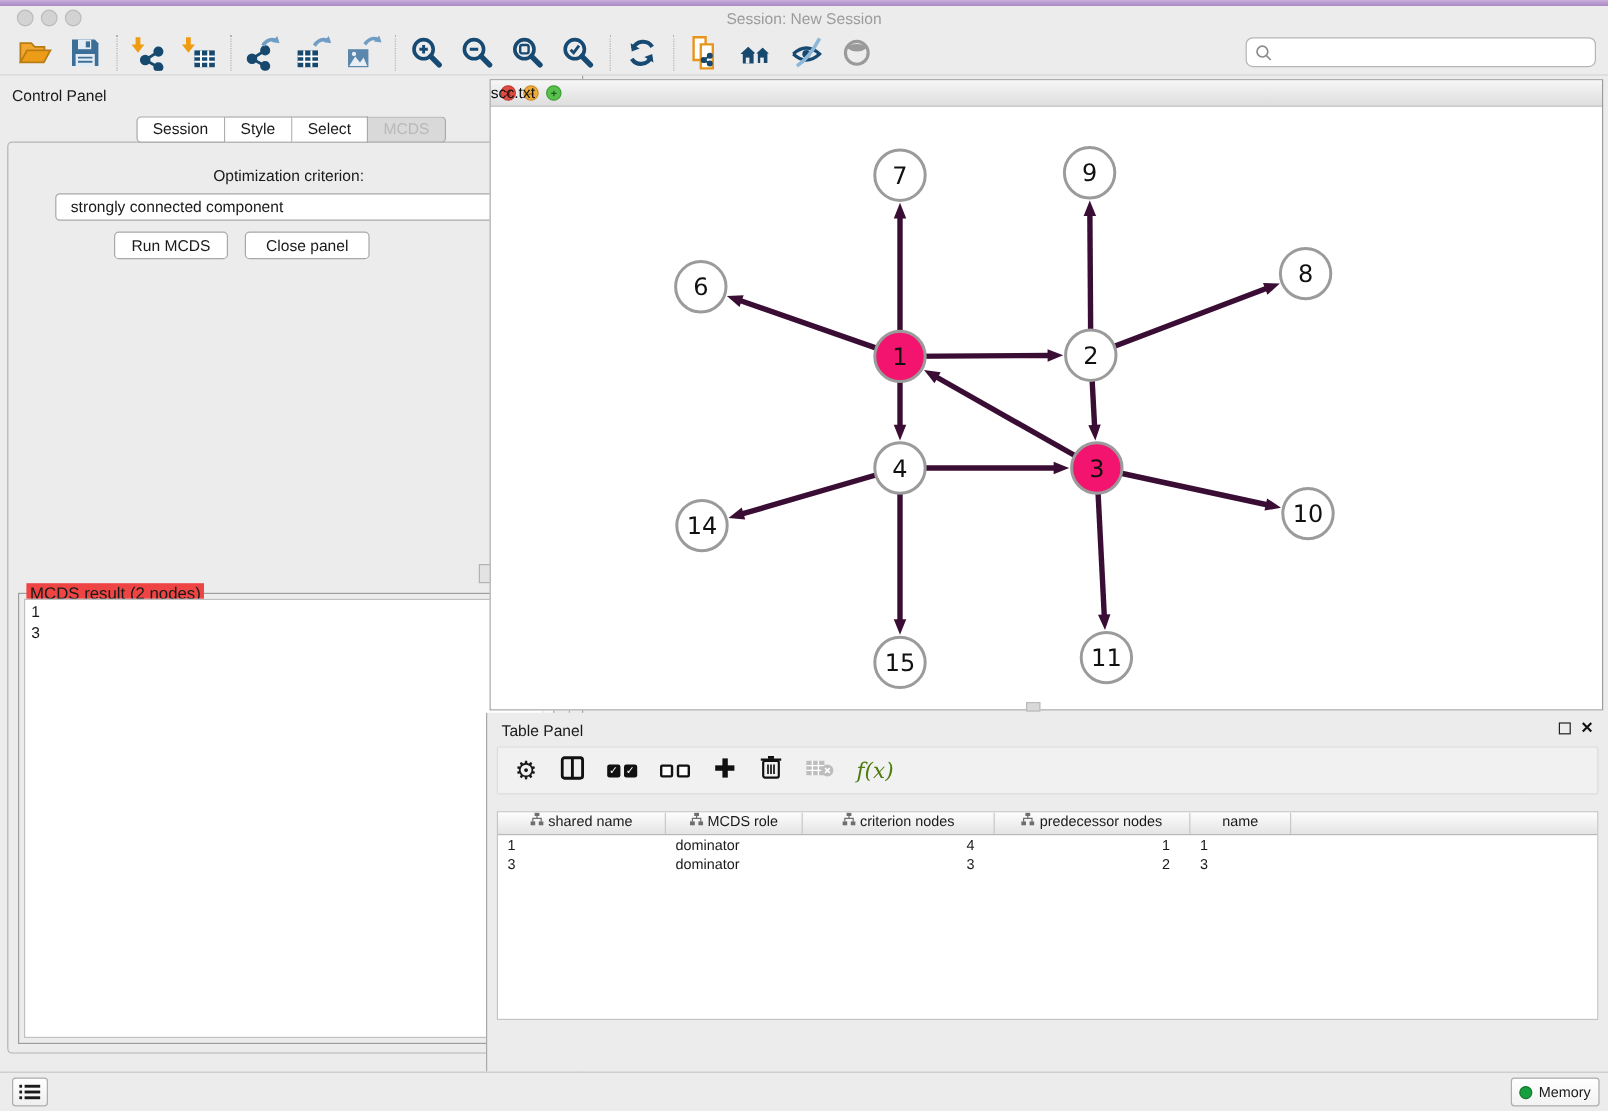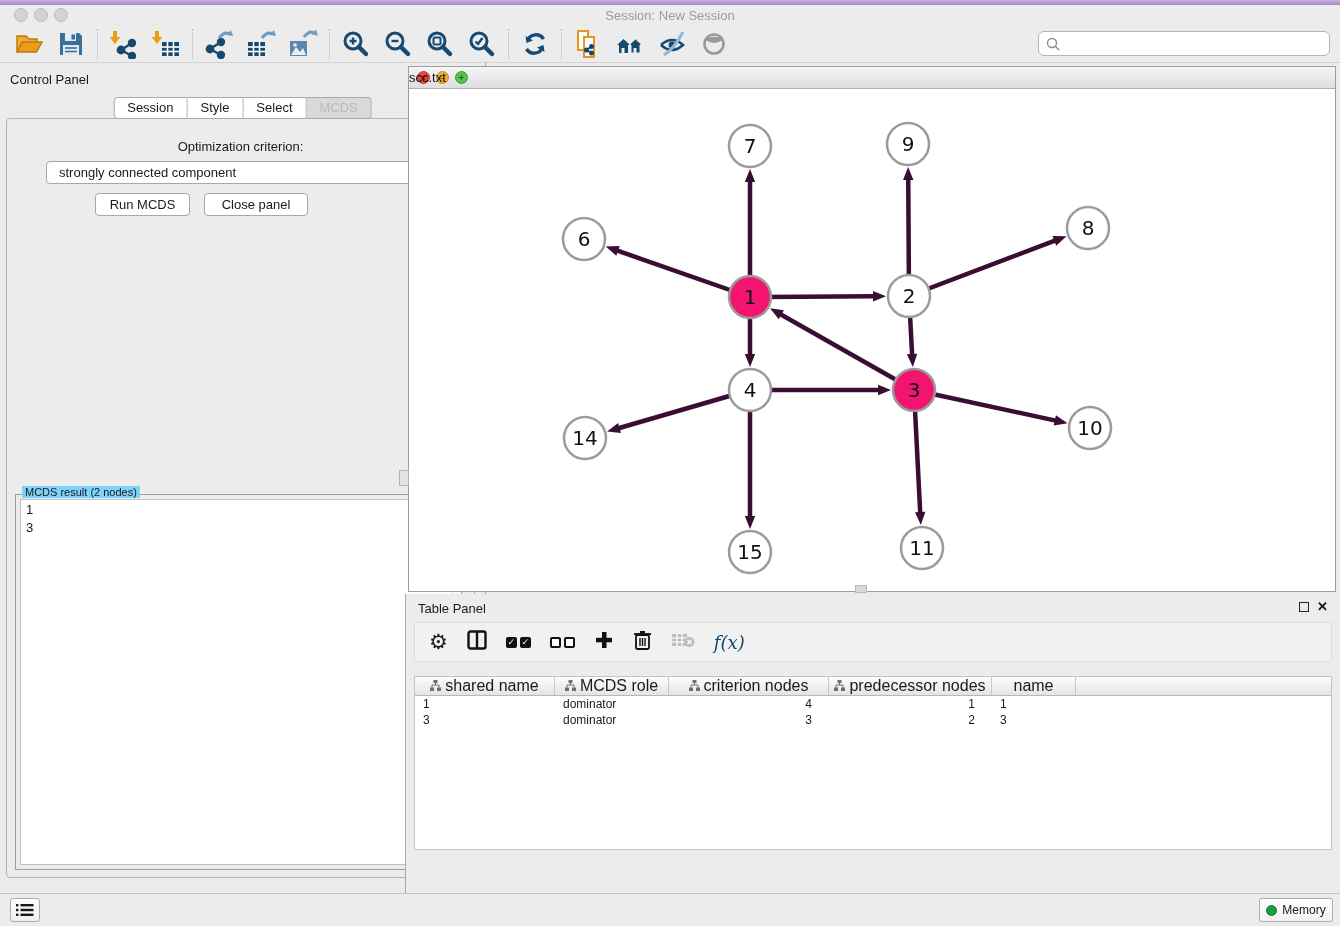--- a/index.html
+++ b/index.html
@@ -33,21 +33,21 @@
   .seg .tab.selected { background:#d9d9d9; color:#b9b9b9; }
   .cp-tabs { position:absolute; top:34px; left:50%; transform:translateX(-50%); z-index:2; }
 
   .cp-panel { position:absolute; left:6px; right:10px; top:55px; bottom:15px; border:1px solid #b4b4b4; border-radius:4px; background:#ececec; }
   .opt-label { position:absolute; top:20px; left:0; right:0; text-align:center; font-size:13px; }
   .cp-select { position:absolute; top:42px; left:39px; right:43px; height:23px; background:#fff; border:1px solid #a8a8a8; border-radius:4px; font-size:13px; display:flex; align-items:center; padding-left:12px; }
   .spinner { position:absolute; right:7px; top:3px; font-size:8px; line-height:7px; color:#444; text-align:center; }
   .cp-btn { position:absolute; top:74px; height:23px; background:#fff; border:1px solid #a8a8a8; border-radius:4px; font-size:13px; text-align:center; line-height:21px; }
 
   .result-box { position:absolute; left:8px; right:12px; top:375px; bottom:7px; border:1px solid #9e9e9e; }
-  .result-legend { position:absolute; top:-9px; left:6px; background:#7dd3fc; padding:0 3px; font-size:11px; }
+  .result-legend { position:absolute; top:-9px; left:6px; background:#ef4444; padding:0 3px; font-size:14px; }
   .result-inner { position:absolute; inset:4px; background:#fff; border:1px solid #c0c0c0; overflow:hidden; }
   .result-inner .line { font-size:13px; line-height:17px; padding-left:5px; padding-top:1px; }
   .result-scroll { position:absolute; right:0; top:0; bottom:0; width:9px; background:#fafafa; border-left:1px solid #e4e4e4; }
 
   .v-grip { position:absolute; left:-10px; top:403px; width:10px; height:16px; background:#e3e3e3; border:1px solid #b3b3b3; z-index:3; }
 
   
   .net-window { position:absolute; left:408px; top:66px; width:928px; height:526px; border:1px solid #9c9c9c; background:#fff; }
   .net-titlebar { position:absolute; left:0; top:0; right:0; height:22px; background:linear-gradient(#f6f6f6,#dedede); border-bottom:1px solid #b0b0b0; }
   .net-title { position:absolute; left:0; right:0; top:3px; font-size:13px; color:#111; }
@@ -56,25 +56,25 @@
   .h-grip { position:absolute; left:855px; top:585px; width:12px; height:8px; background:#d9d9d9; border:1px solid #bbb; z-index:3; }
 
   
   .table-panel { position:absolute; left:405px; top:594px; right:0; height:299px; background:#ececec; border-left:1px solid #a8a8a8; }
   .tp-title { position:absolute; left:12px; top:7px; font-size:13px; }
   .tp-toolbar { position:absolute; left:8px; right:8px; top:28px; height:40px; background:#f1f1f1; border:1px solid #dcdcdc; border-radius:2px; display:flex; align-items:center; gap:19px; padding-left:14px; }
   .gear { font-size:21px; color:#1a1a1a; }
   .chkpair { display:flex; gap:3px; }
   .chk { width:11px; height:11px; background:#111; color:#fff; font-size:9px; line-height:11px; text-align:center; border-radius:2px; }
   .chk.empty { background:#fff; border:2px solid #111; }
-  .fx { font-family:"DejaVu Serif", serif; font-style:italic; font-size:18px; color:#0c4a6e; }
+  .fx { font-family:"DejaVu Serif", serif; font-style:italic; font-size:18px; color:#4d7c0f; }
 
   .data-table { position:absolute; left:8px; right:8px; top:82px; height:174px; background:#fff; border:1px solid #c4c4c4; overflow:hidden; }
   .dt-header { display:flex; height:19px; background:linear-gradient(#fdfdfd,#e4e4e4); border-bottom:1px solid #b8b8b8; }
-  .dt-hcell { display:flex; align-items:flex-end; justify-content:center; gap:4px; font-size:16px; border-right:1px solid #c9c9c9; height:100%; }
+  .dt-hcell { display:flex; align-items:flex-start; justify-content:center; gap:4px; font-size:12px; border-right:1px solid #c9c9c9; height:100%; }
   .dt-row { display:flex; height:16px; }
   .dt-cell { font-size:12px; line-height:16px; padding:0 8px; white-space:nowrap; overflow:hidden; }
   .tp-tabs { position:absolute; top:271px; left:50%; transform:translateX(-50%); }
 
   
   .statusbar { position:absolute; left:0; top:893px; width:1340px; height:33px; background:#ececec; border-top:1px solid #c6c6c6; }
   .list-btn { position:absolute; left:10px; top:4px; width:30px; height:24px; background:linear-gradient(#fff,#efefef); border:1px solid #adadad; border-radius:3px; display:flex; align-items:center; justify-content:center; }
   .memory-btn { position:absolute; right:7px; top:4px; width:74px; height:24px; background:linear-gradient(#fff,#f2f2f2); border:1px solid #adadad; border-radius:3px; display:flex; align-items:center; justify-content:center; gap:5px; font-size:12px; }
   .memory-dot { width:11px; height:11px; border-radius:50%; background:#169f3c; border:1px solid #107a2d; }
 </style>

